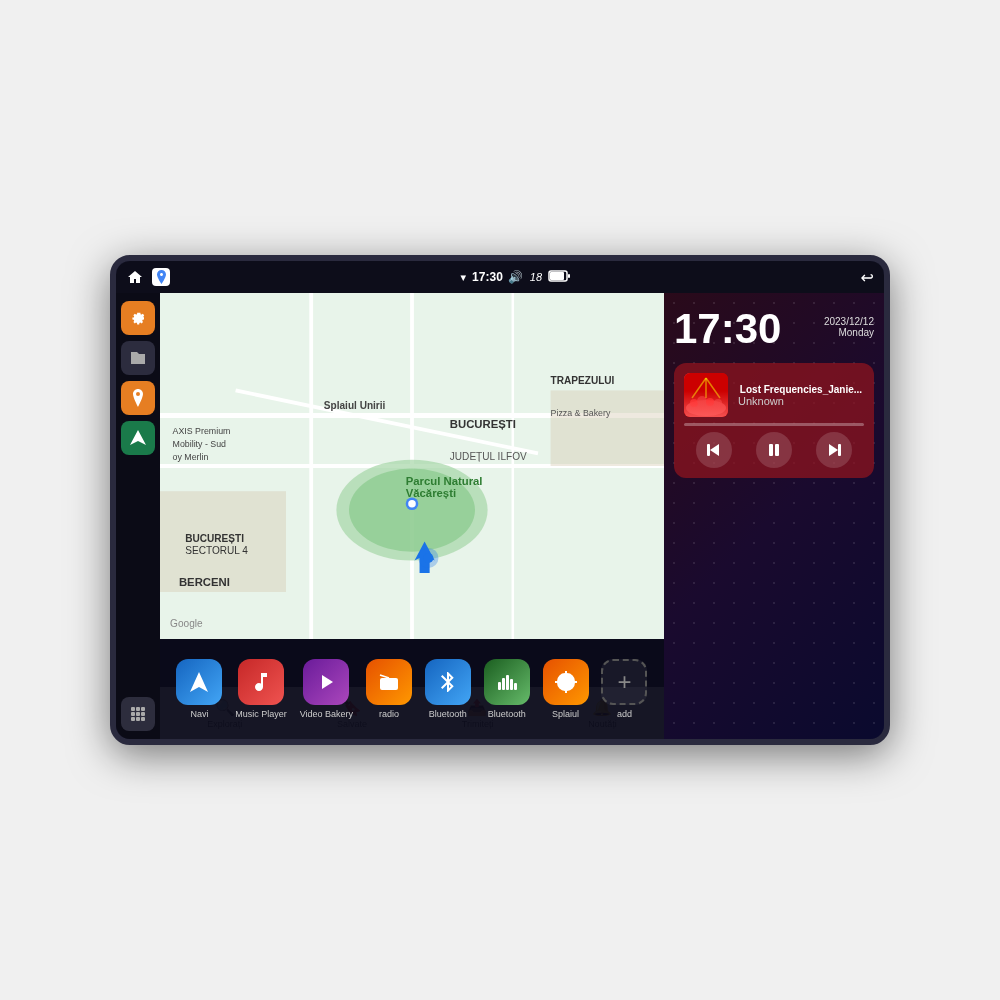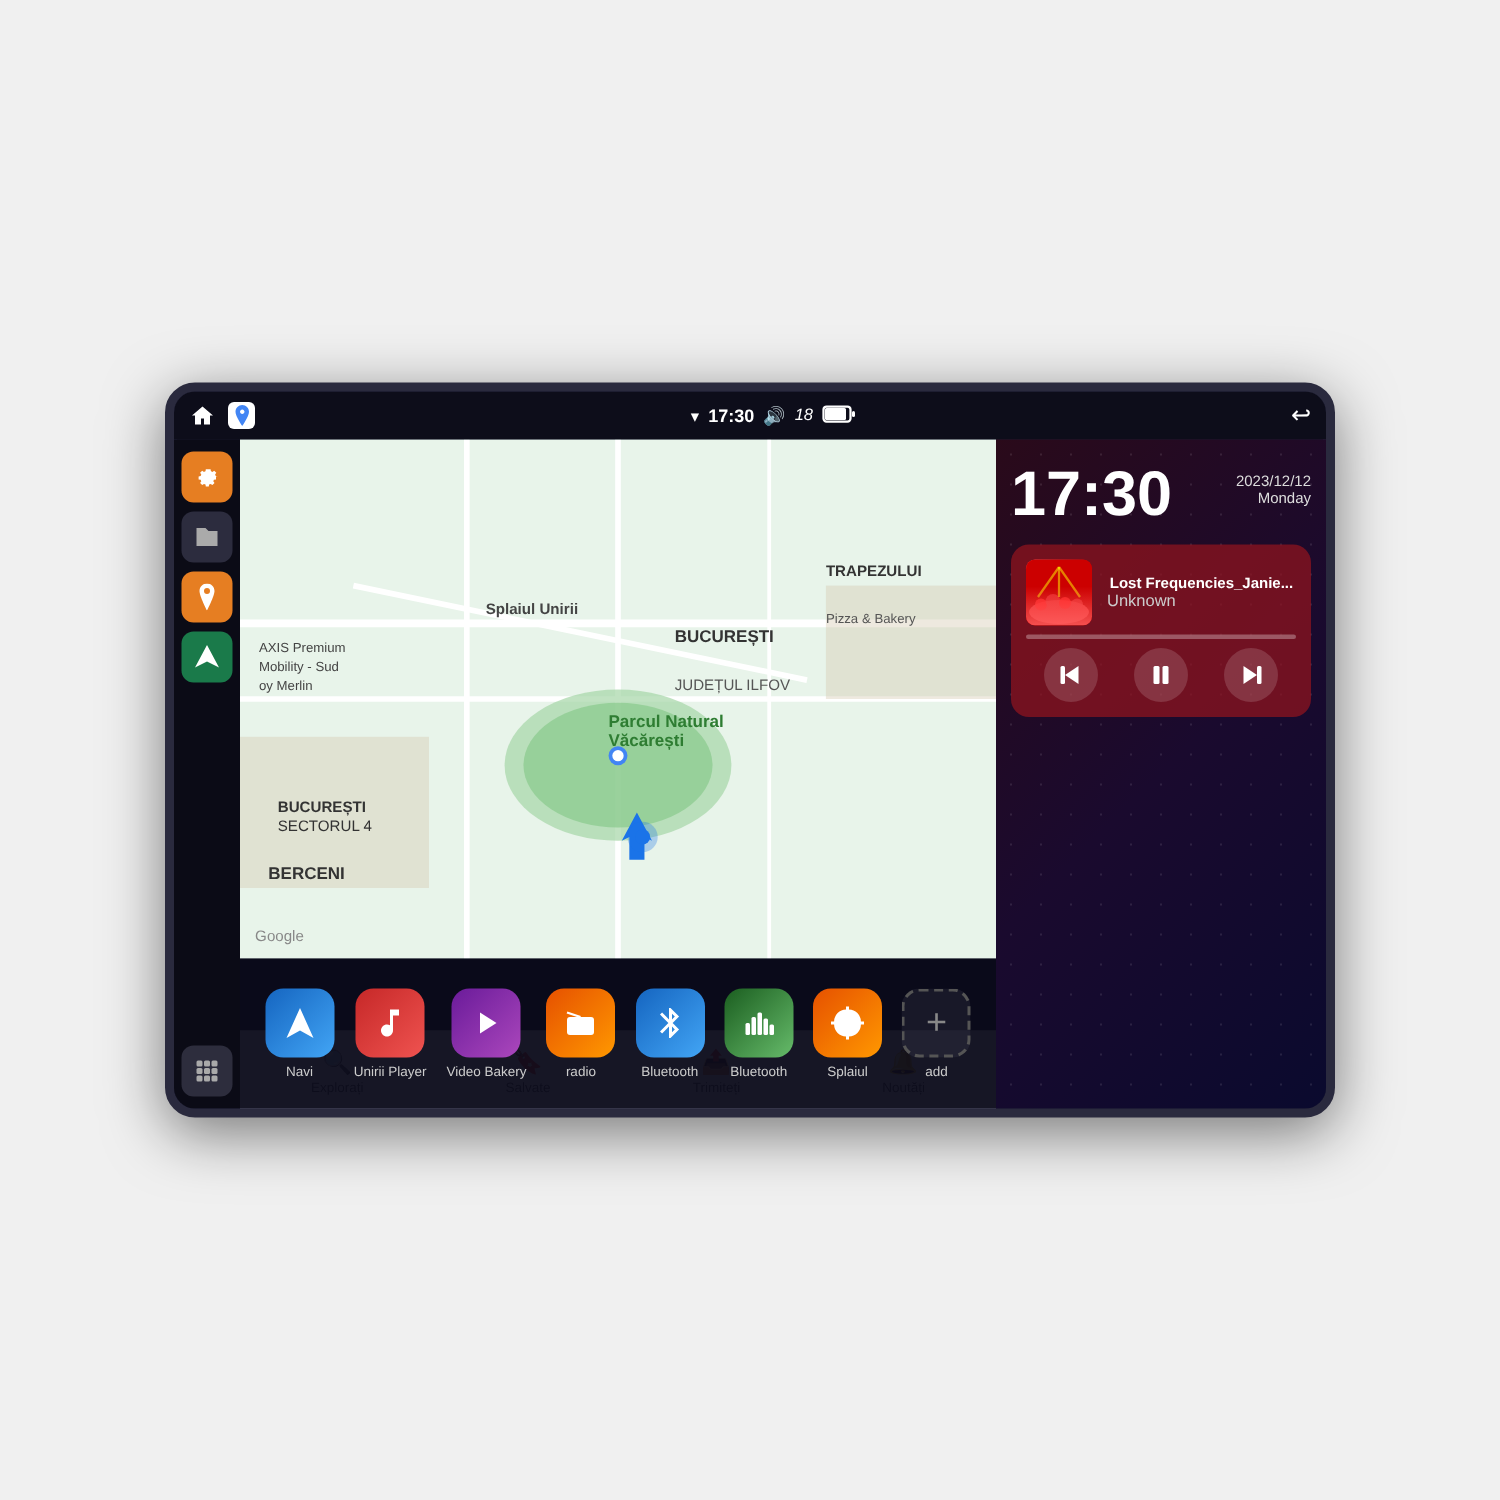--- a/index.html
+++ b/index.html
@@ -564,21 +564,21 @@
           </div>
           <span class="app-icon-label">Navi</span>
         </div>
 
         <div class="app-icon">
           <div class="app-icon-img icon-music">
             <svg width="24" height="24" viewBox="0 0 24 24" fill="white">
               <path d="M12 3v10.55c-.59-.34-1.27-.55-2-.55-2.21 0-4 1.79-4 4s1.79 4 4 4 4-1.79 4-4V7h4V3h-6z"></path>
             </svg>
           </div>
-          <span class="app-icon-label">Unirii Player</span>
+          <span class="app-icon-label">Music Player</span>
         </div>
 
         <div class="app-icon">
           <div class="app-icon-img icon-video">
             <svg width="24" height="24" viewBox="0 0 24 24" fill="white">
               <path d="M8 5v14l11-7z"></path>
             </svg>
           </div>
           <span class="app-icon-label">Video Bakery</span>
         </div>

